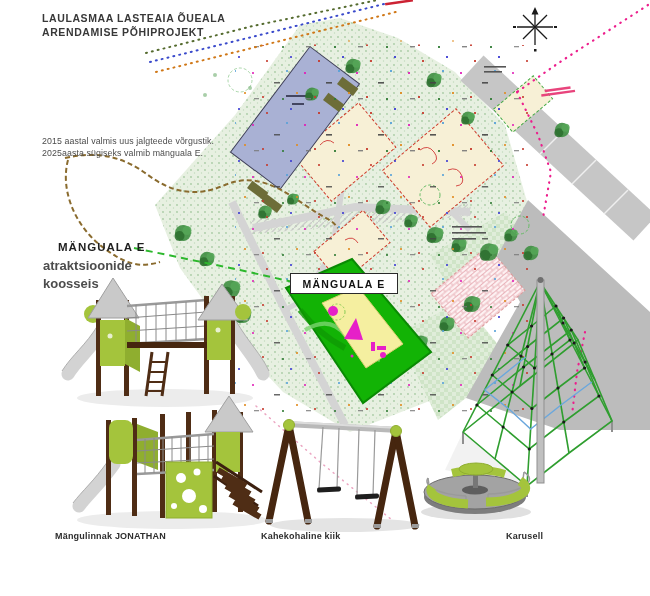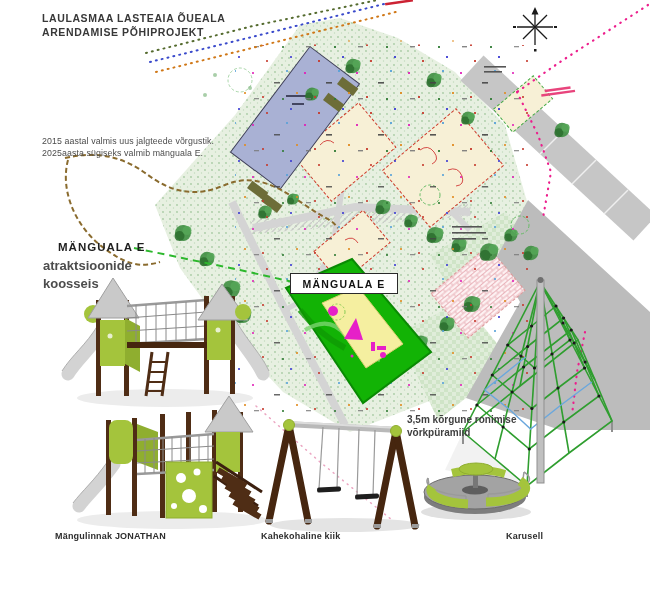--- a/index.html
+++ b/index.html
@@ -376,20 +376,18 @@
 2025aasta sügiseks valmib mänguala E.</div>
 
   <div class="txt sec-head" style="z-index:5">MÄNGUALA E</div>
   <div class="txt sec-sub" style="z-index:5">atraktsioonide
 koosseis</div>
 
   <div class="zone-label">
     <span>MÄNGUALA E</span>
   </div>
 
-  <div class="txt pyr-note">3,5m kõrgune ronimise
-võrkpüramiid</div>
 
   <div class="cap cap-tower">Mängulinnak JONATHAN</div>
   <div class="cap cap-swing">Kahekohaline kiik</div>
   <div class="cap cap-carousel">Karusell</div>
 
 </div>
 
 </body></html>

